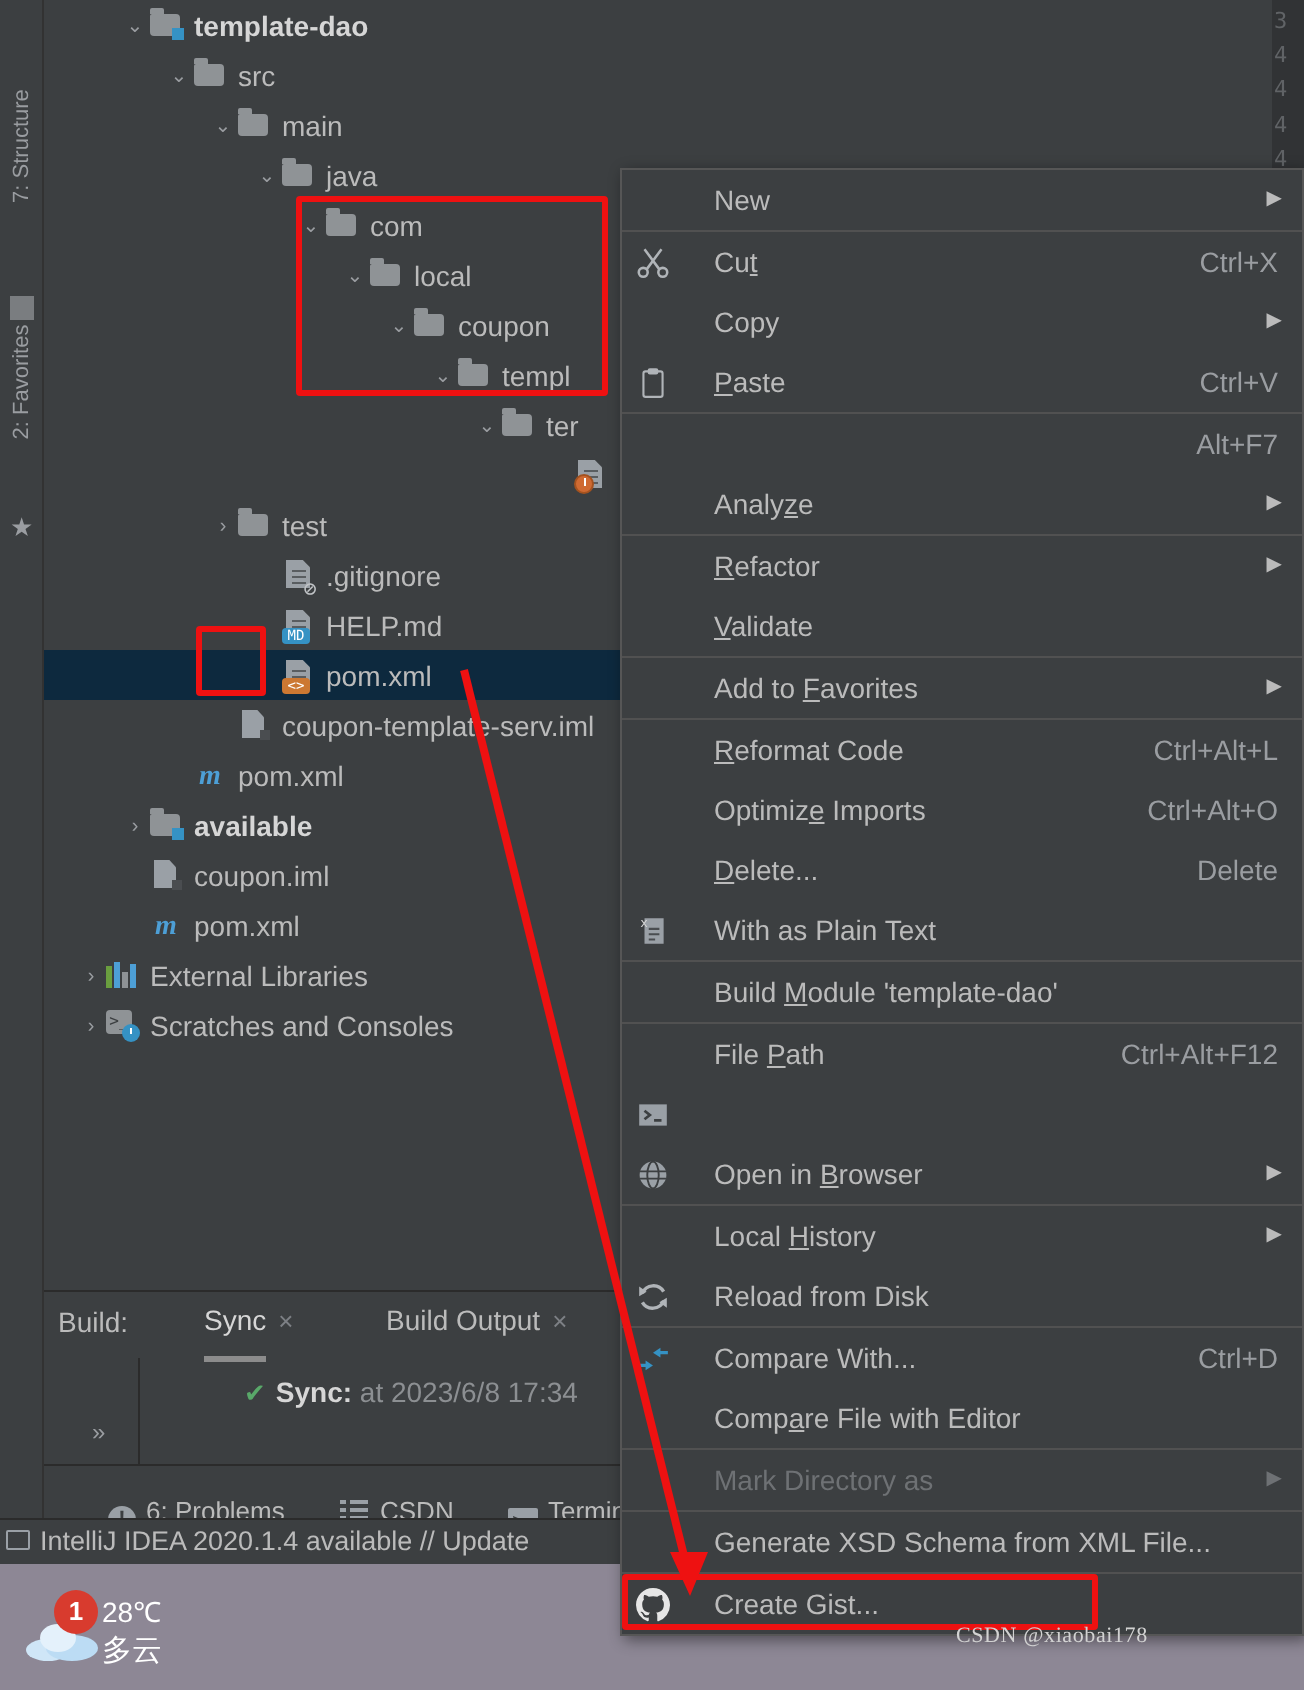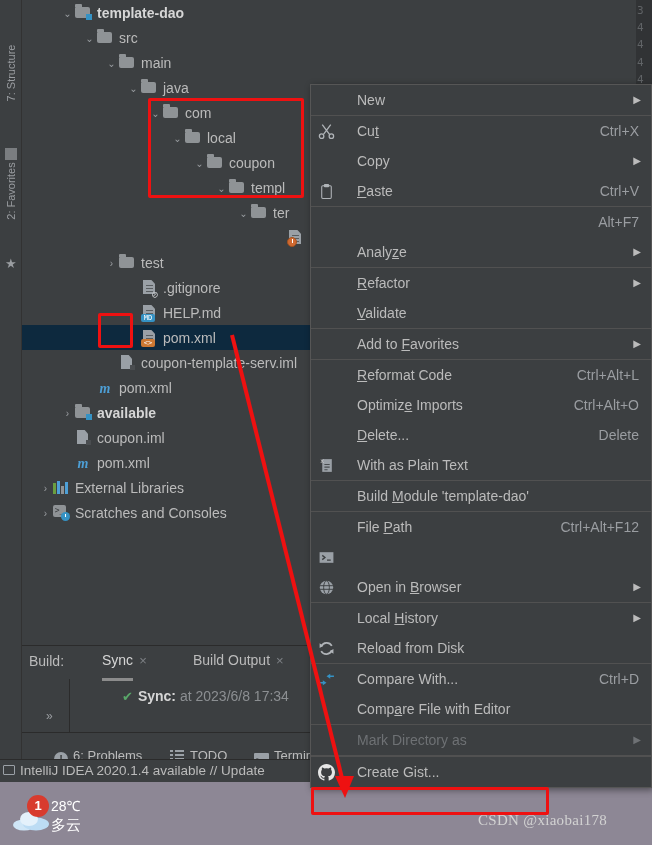--- a/index.html
+++ b/index.html
@@ -199,21 +199,21 @@
   .mi.disabled .mtext { color: #6e7174; }
   .mi.disabled .marrow { color: #6e7174; }
   .msep { height: 1px; background: #515151; margin: 0; }
   .micon { position: absolute; left: 7px; top: 7px; width: 17px; height: 17px; }
 
   .hl-red {
     position: absolute; border: 3px solid #ee1111; border-radius: 2px; pointer-events: none;
   }
   .arrow-line { position: absolute; left: 0; top: 0; pointer-events: none; }
   .csdn {
-    position: absolute; left: 478px; top: 812px; color: #d2d2d2; font-size: 15px;
+    position: absolute; left: 478px; top: 812px; color: #d2d2d2; font-size: 11px;
     font-family: "Liberation Serif", serif; letter-spacing: .3px;
   }
 </style>
 </head>
 <body>
 
 <div id="app">
 
   <div class="gutter" id="gutter">
       <div>3</div>
@@ -313,21 +313,21 @@
         <span>at 2023/6/8 17:34</span>
       </div>
     </div>
   </div>
 
   <div class="toolbar">
     <span class="tb-item" style="left:32px;">
       <span class="tb-ico prob">!</span><span class="underl">6</span><span id="problems-rest">: Problems</span>
     </span>
     <span class="tb-item" style="left:148px;">
-      <span class="tb-ico todo"><u></u><i></i></span><span>TODO</span>
+      <span class="tb-ico todo"><u></u><i></i></span><span>CSDN</span>
     </span>
     <span class="tb-item" style="left:232px;">
       <span class="tb-ico term">&gt;_</span><span>Terminal</span>
     </span>
   </div>
 
   <div class="statusbar">
     <span class="sb-mon"></span>
     <span class="sb-txt">IntelliJ IDEA 2020.1.4 available // Update</span>
     <span class="sb-gh">
@@ -481,20 +481,23 @@
       </div>
       <div class="mi">
         <span class="mtext">Comp<span class="underl">a</span>re File with Editor</span>
       </div>
       <div class="msep"></div>
       <div class="mi disabled">
         <span class="mtext">Mark Directory as</span>
         <span class="marrow">▶</span>
       </div>
       <div class="msep"></div>
+      <div class="mi">
+        <span class="mtext">Generate XSD Schema from XML File...</span>
+      </div>
       <div class="msep"></div>
       <div class="mi">
         <svg class="micon" viewBox="0 0 16 16">
           <path fill="#e6e6e6" d="M8 0C3.58 0 0 3.58 0 8a8 8 0 005.47 7.59c.4.07.55-.17.55-.38l-.01-1.34c-2.23.48-2.7-1.07-2.7-1.07-.36-.93-.89-1.18-.89-1.18-.73-.5.06-.49.06-.49.8.06 1.23.83 1.23.83.72 1.23 1.88.87 2.34.67.07-.52.28-.87.51-1.07-1.78-.2-3.64-.89-3.64-3.95 0-.87.31-1.59.82-2.15-.08-.2-.36-1.02.08-2.12 0 0 .67-.21 2.2.82a7.6 7.6 0 014 0c1.53-1.03 2.2-.82 2.2-.82.44 1.1.16 1.92.08 2.12.51.56.82 1.28.82 2.15 0 3.07-1.87 3.75-3.65 3.95.29.25.54.73.54 1.48l-.01 2.2c0 .21.15.46.55.38A8 8 0 0016 8c0-4.42-3.58-8-8-8z"></path>
         </svg>
         <span class="mtext">Create Gist...</span>
       </div>
     </div>
 
   <div class="hl-red" style="left:148px; top:98px; width:156px; height:100px;"></div>

